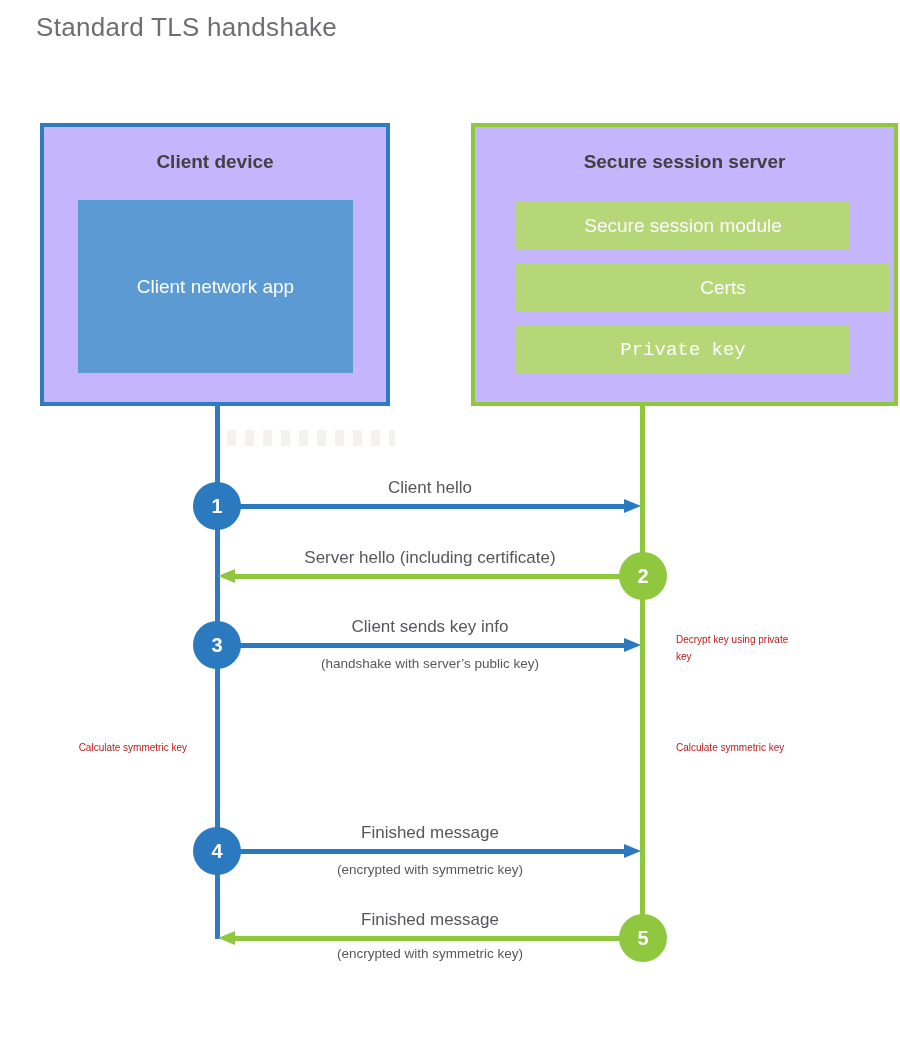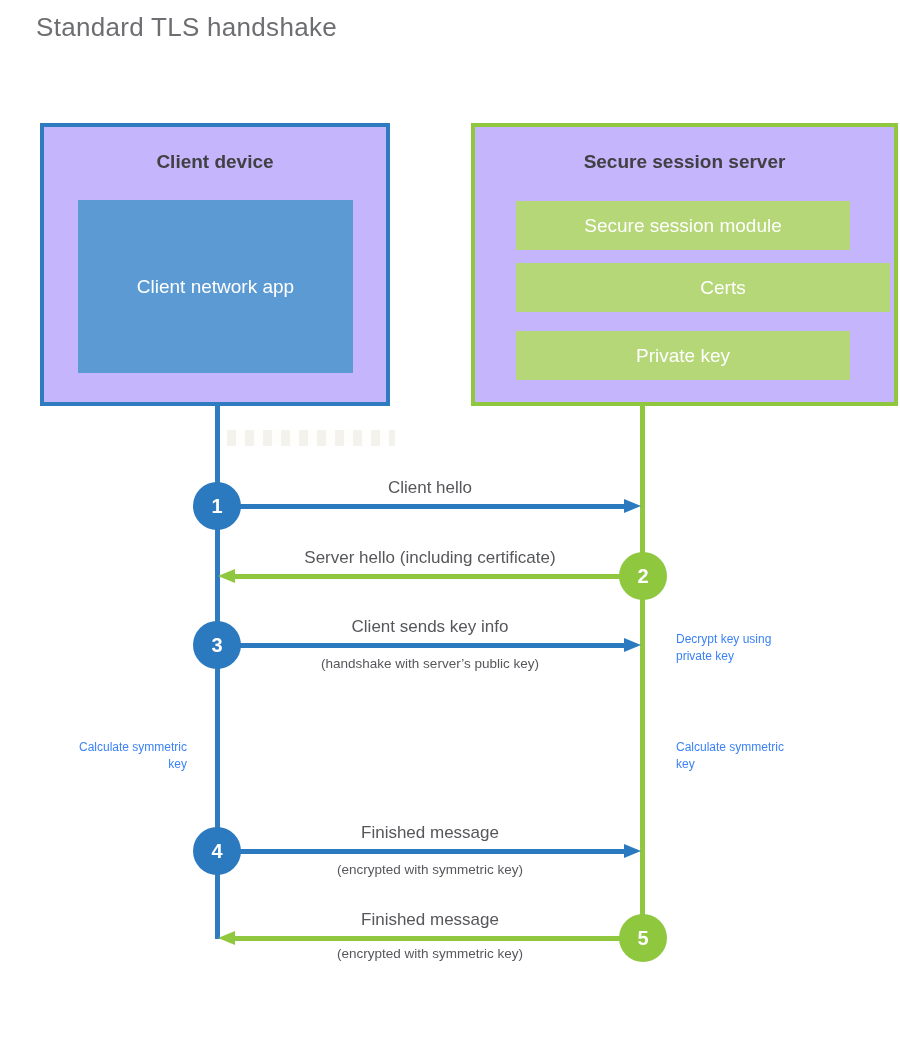--- a/index.html
+++ b/index.html
@@ -32,21 +32,21 @@
     display:block;width:190px;text-align:center;
     color:#ffffff;font-size:19px;line-height:28px;
   }
   .server-bar{
     position:absolute;left:41px;width:334px;height:49px;background:#b5d778;
     display:flex;align-items:center;justify-content:center;
     color:#ffffff;font-size:19px;
   }
   .server-bar.bar-0{top:74px;}
   .server-bar.bar-1{top:136px;padding-left:40px;}
-  .server-bar.bar-2{top:204px;}
+  .server-bar.bar-2{top:198px;font-family:Liberation Mono, monospace;}
 
   
   .vline{position:absolute;top:405px;width:5px;height:534px;}
   .vline.blue{left:215px;background:#2e7bbf;}
   .vline.green{left:640px;background:#8fc73e;}
 
   
   .ghost-row{
     position:absolute;left:227px;top:430px;width:168px;height:16px;
     background:repeating-linear-gradient(90deg,#f3f2ed 0px,#f3f2ed 9px,#fefefd 9px,#fefefd 18px);
@@ -92,21 +92,21 @@
   }
   .l1{top:478px;}
   .l2{top:548px;}
   .l3{top:617px;} .s3{top:656px;}
   .l4{top:823px;} .s4:{}
   .s4{top:862px;}
   .l5{top:910px;} .s5{top:946px;}
 
   
   .side-note{
-    position:absolute;font-size:12px;line-height:17px;color:#3b82f6;
+    position:absolute;font-size:10px;line-height:17px;color:#b91c1c;
   }
   .note-decrypt{left:676px;top:631px;width:130px;text-align:left;}
   .note-calc-left{left:67px;top:739px;width:120px;text-align:right;}
   .note-calc-right{left:676px;top:739px;width:110px;text-align:left;}
 </style>
 </head>
 <body>
 
 <div class="canvas">
 

